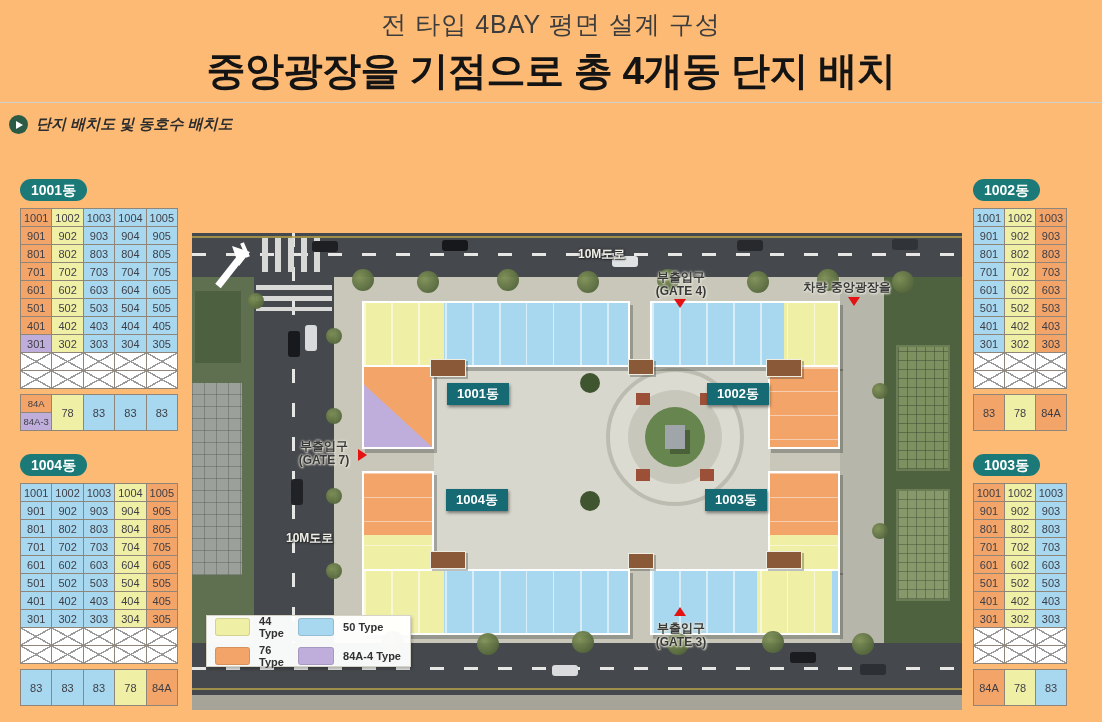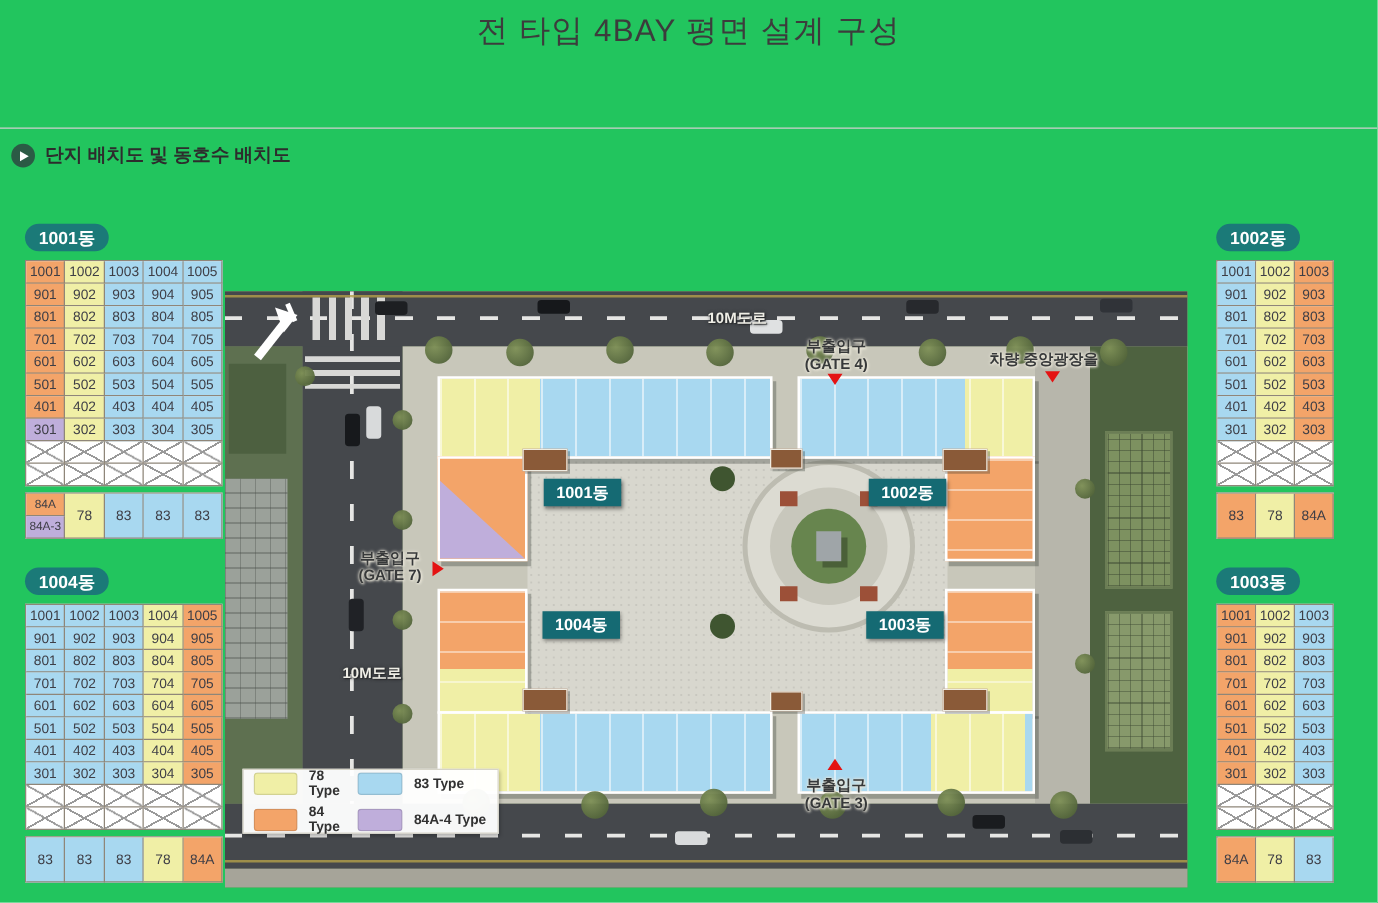--- a/index.html
+++ b/index.html
@@ -1,44 +1,44 @@
 <!DOCTYPE html>
 <html style="--t78: #f0efa6; --t83: #a8d8f0; --t84: #f3a469; --t84a1: #bfaedb; --badge_teal: #1b7a78; --map_badge_teal: #156a73; --marker_red: #e41212; --section_green: #2b5b45;"><head>
 <meta charset="utf-8">
 <style>
   * { margin:0; padding:0; box-sizing:border-box; }
   body { background:#fff; font-family:"Liberation Sans","DejaVu Sans",sans-serif; }
-  .page { position:relative; width:1102px; height:722px; background:#22c55e; overflow:hidden; }
+  .page { position:relative; width:1102px; height:722px; background:#fdba74; overflow:hidden; }
 
   
   .subtitle { text-align:center; padding-top:8px; font-size:25px; color:#3c3c3c; font-weight:500; letter-spacing:1px; }
   .title { text-align:center; font-size:39px; color:#141414; font-weight:800; margin-top:3px; letter-spacing:-0.5px; }
   .divider { position:absolute; top:102px; left:0; width:1102px; height:1px; background:#cfcfcf; }
   .section-hdr { position:absolute; top:115px; left:9px; display:flex; align-items:center; gap:8px; }
   .sec-icon { width:19px; height:19px; border-radius:50%; background:#2b5b45; display:flex; align-items:center; justify-content:center; }
   .sec-icon .tri { width:0; height:0; border-left:7px solid #fff; border-top:4.5px solid transparent; border-bottom:4.5px solid transparent; margin-left:2px; }
-  .sec-label { font-size:15px; font-weight:700; color:#2d2d2d; }
+  .sec-label { font-size:15px; font-weight:700; color:#2d2d2d;font-style:italic; }
 
   
   .unit-block { position:absolute; }
   .bbadge { display:inline-block; background:var(--badge_teal); color:#fff; font-weight:700; font-size:14px; line-height:22px; padding:0 11px; border-radius:12px; }
   .unit-table { margin-top:7px; }
   .tgrid { display:grid; border-top:1px solid #8f8679; border-left:1px solid #8f8679; background:#fff; }
   .tcell { height:18px; line-height:18px; border-right:1px solid #8f8679; border-bottom:1px solid #8f8679; font-size:11px; text-align:center; color:#3e3e46; overflow:hidden; }
   .xcell { background:
       linear-gradient(to top right, transparent 47.5%, #9a9a9a 47.5%, #9a9a9a 52.5%, transparent 52.5%),
       linear-gradient(to bottom right, transparent 47.5%, #9a9a9a 47.5%, #9a9a9a 52.5%, transparent 52.5%); }
   .tgap { height:5px; }
   .typecell { font-weight:400; }
   .tall { height:36px; line-height:36px; }
   .w5 .tgrid { width:158px; }
   .w3 .tgrid { width:94px; }
 
   
-  .map { position:absolute; left:180px; top:233px; width:770px; height:477px; background:#87966f; overflow:hidden; }
+  .map { position:absolute; left:192px; top:233px; width:770px; height:477px; background:#87966f; overflow:hidden; }
   .abs { position:absolute; }
   .bld { position:absolute; border:2px solid #fff; box-shadow:3px 4px 0 rgba(35,42,35,.30); }
   .colstripes { position:absolute; inset:0; background-image:repeating-linear-gradient(90deg, rgba(255,255,255,.55) 0 1.5px, transparent 1.5px 27px); }
   .rowstripes { position:absolute; inset:0; background-image:repeating-linear-gradient(180deg, rgba(255,255,255,.45) 0 1.5px, transparent 1.5px 24px); }
   .stub { position:absolute; background:#8a5a38; border:1.5px solid #efece2; box-shadow:2px 2px 0 rgba(35,42,35,.3); }
   .tree { position:absolute; width:22px; height:22px; border-radius:50%; background:radial-gradient(circle at 35% 35%, #7f9157, #465832); opacity:.95; }
   .tree.sm { width:16px; height:16px; }
   .car { position:absolute; border-radius:3px; }
   .map-badge { position:absolute; width:62px; height:22px; background:#156a73; color:#fff; font-size:13px; font-weight:700; text-align:center; line-height:22px; box-shadow:1px 2px 3px rgba(0,0,0,.45); }
   .gate-label { position:absolute; color:#37393a; font-weight:700; font-size:12px; text-align:center; line-height:14px;
@@ -53,20 +53,21 @@
   .leg-sw { width:36px; height:18px; border-radius:3px; border:1px solid rgba(0,0,0,.12); }
   .leg-label { font-size:11px; color:#313131; font-weight:600; }
   .speckle { background-image:radial-gradient(rgba(120,120,115,.35) 12%, transparent 13%); background-size:6px 6px; }
 </style>
 </head>
 <body>
 
 <div class="page">
 
   <div class="subtitle">전 타입 4BAY 평면 설계 구성</div>
+  <div class="title">중앙광장을 기점으로 총 4개동 단지 배치</div>
   <div class="divider"></div>
 
   <div class="section-hdr">
     <span class="sec-icon">
         <span class="tri"></span>
       </span>
     <span class="sec-label">단지 배치도 및 동호수 배치도</span>
   </div>
 
   <div class="unit-block w5" style="left:20px; top:179px;">
@@ -430,29 +431,29 @@
     <div class="marker m-up" style="left:482px;top:374px;"></div>
 
     <div class="map-badge" style="left:255px;top:150px;">1001동</div>
     <div class="map-badge" style="left:515px;top:150px;">1002동</div>
     <div class="map-badge" style="left:254px;top:256px;">1004동</div>
     <div class="map-badge" style="left:513px;top:256px;">1003동</div>
 
     <div class="legend" id="legend">
         <div class="leg-item">
           <span class="leg-sw" style="background: rgb(240, 239, 166);"></span>
-          <span class="leg-label">78 Type</span>
+          <span class="leg-label">44 Type</span>
         </div>
         <div class="leg-item">
           <span class="leg-sw" style="background: rgb(168, 216, 240);"></span>
-          <span class="leg-label">83 Type</span>
+          <span class="leg-label">50 Type</span>
         </div>
         <div class="leg-item">
           <span class="leg-sw" style="background: rgb(243, 164, 105);"></span>
-          <span class="leg-label">84 Type</span>
+          <span class="leg-label">76 Type</span>
         </div>
         <div class="leg-item">
           <span class="leg-sw" style="background: rgb(191, 174, 219);"></span>
           <span class="leg-label">84A-4 Type</span>
         </div>
       </div>
   </div>
 </div>
 
 </body></html>

